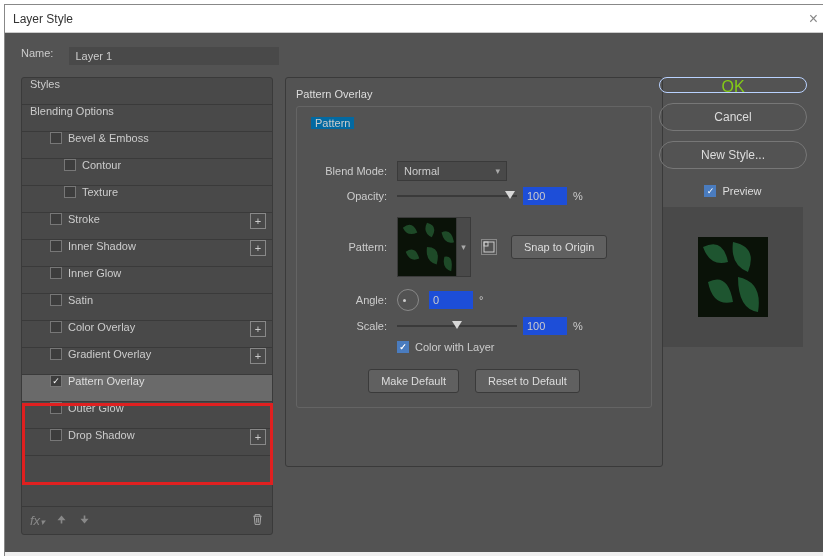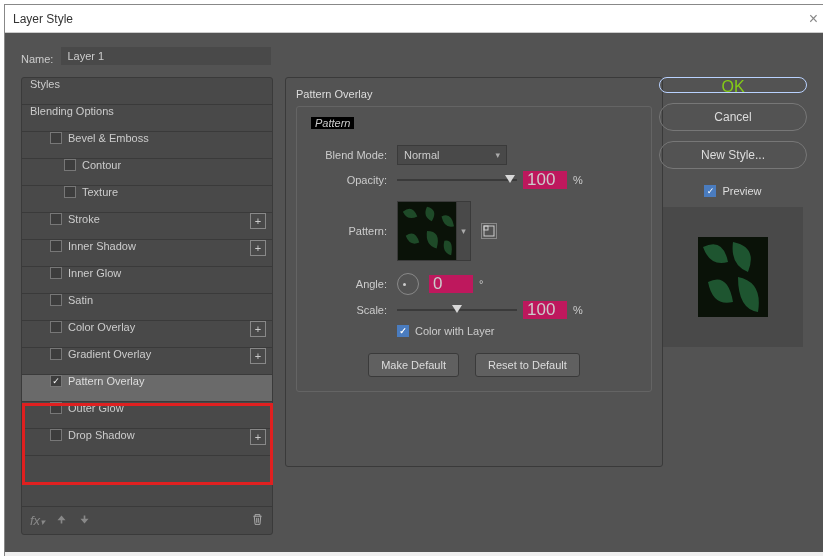--- a/index.html
+++ b/index.html
@@ -2,50 +2,50 @@
 <html><head>
 <meta charset="utf-8">
 <style>
 * { box-sizing: border-box; margin: 0; padding: 0; font-family: Tahoma, Arial, sans-serif; }
 body { background: #fff; padding: 4px; }
 .dlg { width: 823px; height: 556px; border: 1px solid #888; background: #efefef; position: relative; }
 .titlebar { height: 28px; display: flex; align-items: center; padding: 0 8px; font-size: 12px; background: #fff; border-bottom: 1px solid #ccc; color: #333; }
 .titlebar .spacer { flex: 1; }
 .titlebar .close { font-size: 16px; color: #888; cursor: pointer; }
 .content { background: #535353; height: 519px; color: #ccc; font-size: 11px; padding: 14px 16px 8px 16px; position: relative; }
-.namerow { display: flex; align-items: flex-end; gap: 8px; margin-bottom: 12px; }
+.namerow { display: flex; align-items: flex-start; gap: 16px; margin-bottom: 12px; }
 .namefield { background: #494949; border: none; color: #ccc; padding: 2px 6px; width: 210px; height: 18px; font-size: 11px; }
 .mainarea { display: flex; gap: 12px; }
 .leftcol { width: 252px; height: 458px; background: #494949; border: 1px solid #3a3a3a; border-radius: 3px; position: relative; }
 .leftrow { height: 27px; display: flex; align-items: flex-start; padding: 0 8px; border-bottom: 1px solid #3a3a3a; position: relative; color: #ccc; }
 .leftrow.hdr { font-weight: normal; }
 .leftrow.indent { padding-left: 28px; }
 .leftrow.indent2 { padding-left: 42px; }
 .leftrow.sel { background: #6a6a6a; color: #ddd; }
 .leftrow .cb { width: 12px; height: 12px; border: 1px solid #777; margin-right: 6px; background: #3d3d3d; display: inline-flex; align-items: center; justify-content: center; font-size: 9px; color: #fff; }
 .leftrow .cb.checked::after { content: "✓"; }
 .leftrow .plus { position: absolute; right: 6px; width: 16px; height: 16px; border: 1px solid #888; display: flex; align-items: center; justify-content: center; font-size: 11px; color: #ccc; }
 .leftfooter { position: absolute; bottom: 0; left: 0; right: 0; height: 28px; display: flex; align-items: center; padding: 0 8px; gap: 10px; border-top: 1px solid #3a3a3a; }
 .leftfooter .ficon { color: #888; font-size: 13px; }
 .leftfooter .trash { margin-left: auto; }
 .leftfooter svg { width: 13px; height: 13px; }
 .redbox { position: absolute; left: 0; width: 251px; border: 3px solid #e02020; pointer-events: none; }
 .centercol { width: 378px; height: 390px; }
 .panel { border: 1px solid #3a3a3a; background: #535353; border-radius: 3px; height: 100%; padding: 10px; }
 .panel .pttl { margin-bottom: 6px; color: #ddd; }
 .group { border: 1px solid #646464; border-radius: 3px; padding: 10px 10px 14px 10px; margin: 4px 0; }
-.group .gttl { margin: -18px 0 10px 4px; background: #000000; display: inline-block; padding: 0 4px; color: #ccc; font-style: italic; }
+.group .gttl { margin: -18px 0 26px 4px; background: #0369a1; display: inline-block; padding: 0 4px; color: #ccc; }
 .frow { display: flex; align-items: center; margin: 6px 0; }
 .flabel { width: 80px; text-align: right; margin-right: 10px; color: #ccc; }
 .dropdown { background: #494949; border: 1px solid #3a3a3a; color: #ccc; height: 20px; width: 110px; display: flex; align-items: center; padding: 0 6px; font-size: 11px; position: relative; }
 .dropdown .caret { position: absolute; right: 6px; font-size: 9px; color: #aaa; }
 .slider { position: relative; width: 120px; height: 12px; }
 .slider .track { position: absolute; top: 5px; left: 0; right: 0; height: 2px; background: #3a3a3a; }
 .slider .thumb { position: absolute; top: 1px; width: 0; height: 0; border-left: 5px solid transparent; border-right: 5px solid transparent; border-top: 8px solid #d8d8d8; }
-.nbox { width: 44px; height: 18px; background: #be185d; border: none; color: #ccc; padding: 0 4px; font-size: 17px; margin-left: 6px; }
+.nbox { width: 44px; height: 18px; background: #1d4ed8; border: none; color: #ccc; padding: 0 4px; font-size: 11px; margin-left: 6px; }
 .unit { margin-left: 6px; color: #ccc; }
 .patthumb { width: 60px; height: 60px; border: 1px solid #3a3a3a; display: inline-block; position: relative; }
 .patthumb svg { width: 100%; height: 100%; }
 .patcaret { width: 14px; height: 60px; display: inline-flex; align-items: center; justify-content: center; background: #494949; border: 1px solid #3a3a3a; border-left: none; font-size: 9px; color: #aaa; }
 .newpat { width: 16px; height: 16px; border: 1px solid #888; display: inline-flex; align-items: center; justify-content: center; margin-left: 10px; color: #ccc; font-size: 11px; }
 .btn { background: #606060; border: 1px solid #3a3a3a; color: #ddd; height: 24px; padding: 0 12px; font-size: 11px; border-radius: 3px; cursor: pointer; }
 .angle { width: 22px; height: 22px; border: 1px solid #888; border-radius: 50%; display: inline-flex; align-items: center; justify-content: center; position: relative; }
 .angle .dot { width: 3px; height: 3px; background: #ccc; border-radius: 50%; margin-left: -8px; }
 .cbrow { display: flex; align-items: center; margin-left: 90px; margin-top: 4px; }
 .cbrow .cb2 { width: 12px; height: 12px; border: 1px solid #777; background: #3d3d3d; display: inline-flex; align-items: center; justify-content: center; font-size: 9px; color: #fff; margin-right: 6px; }
@@ -192,20 +192,21 @@
                   <path fill="#1e4a28" d="M5 10 Q15 2 20 15 Q10 20 5 10 M30 5 Q42 8 35 20 Q25 15 30 5 M45 15 Q55 10 58 25 Q48 28 45 15 M8 35 Q18 28 22 42 Q12 46 8 35 M30 30 Q45 30 40 48 Q28 45 30 30 M48 40 Q58 38 55 55 Q45 52 48 40"></path>
                 </svg>
               </span>
               <span class="patcaret">▾</span>
               <span class="newpat">
                 <svg width="12" height="12" viewBox="0 0 12 12">
                     <rect x="1" y="1" width="10" height="10" fill="none" stroke="#ccc"></rect>
                     <rect x="1" y="1" width="4" height="4" fill="none" stroke="#ccc"></rect>
                   </svg>
               </span>
+              <button class="btn" style="margin-left:14px;">Snap to Origin</button>
             </div>
 
             <div class="frow">
               <span class="flabel">Angle:</span>
               <span class="angle">
                   <span class="dot"></span>
                 </span>
               <input class="nbox" style="margin-left: 10px;" value="0">
               <span class="unit">°</span>
             </div>

